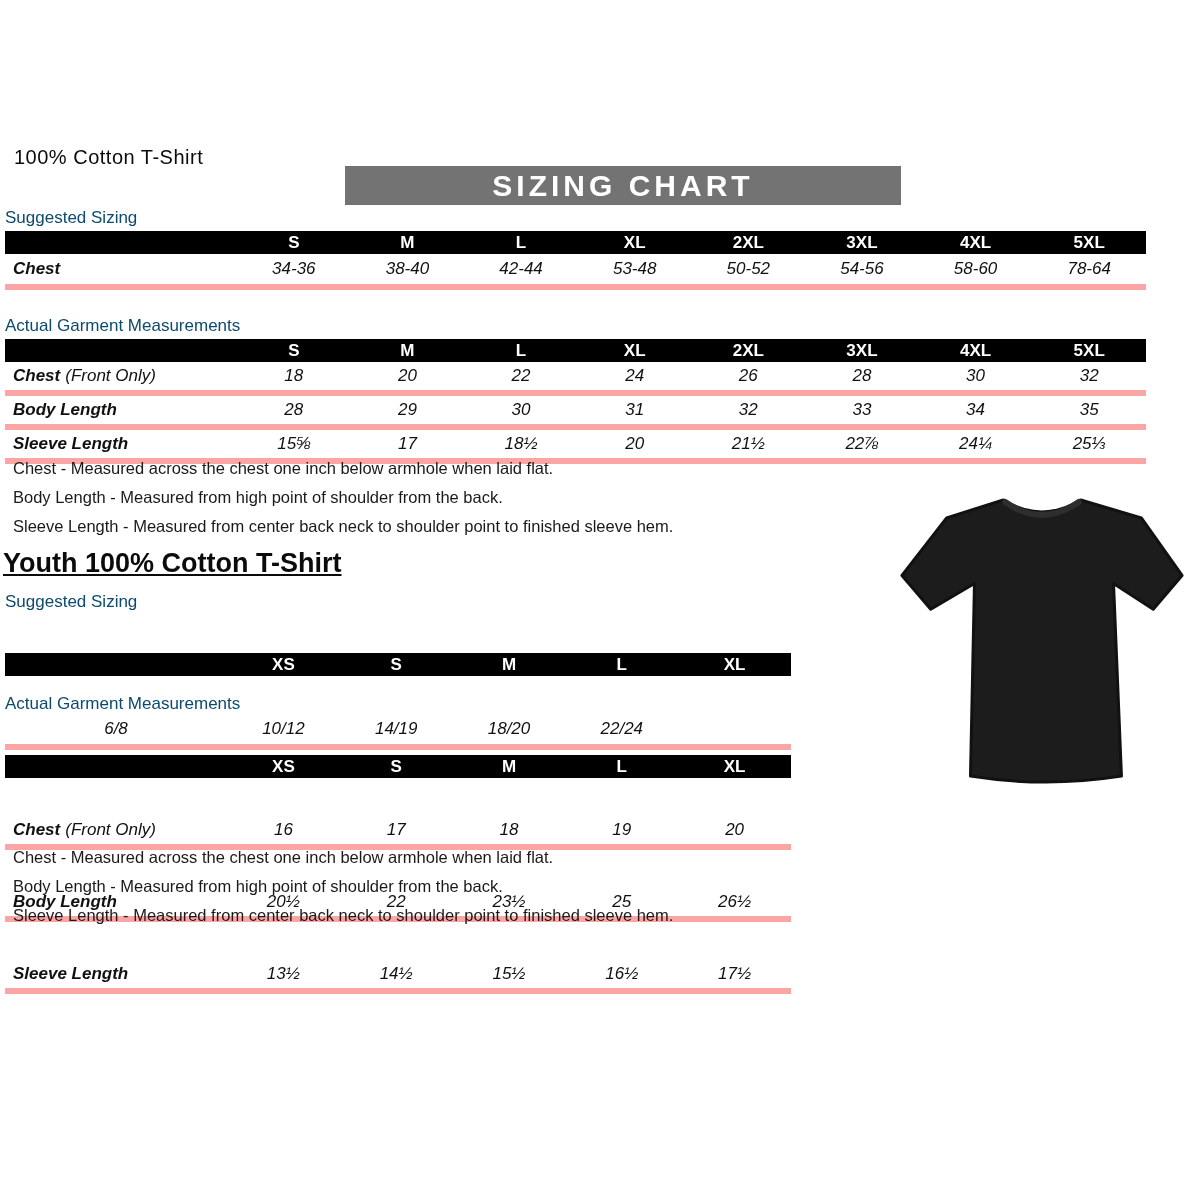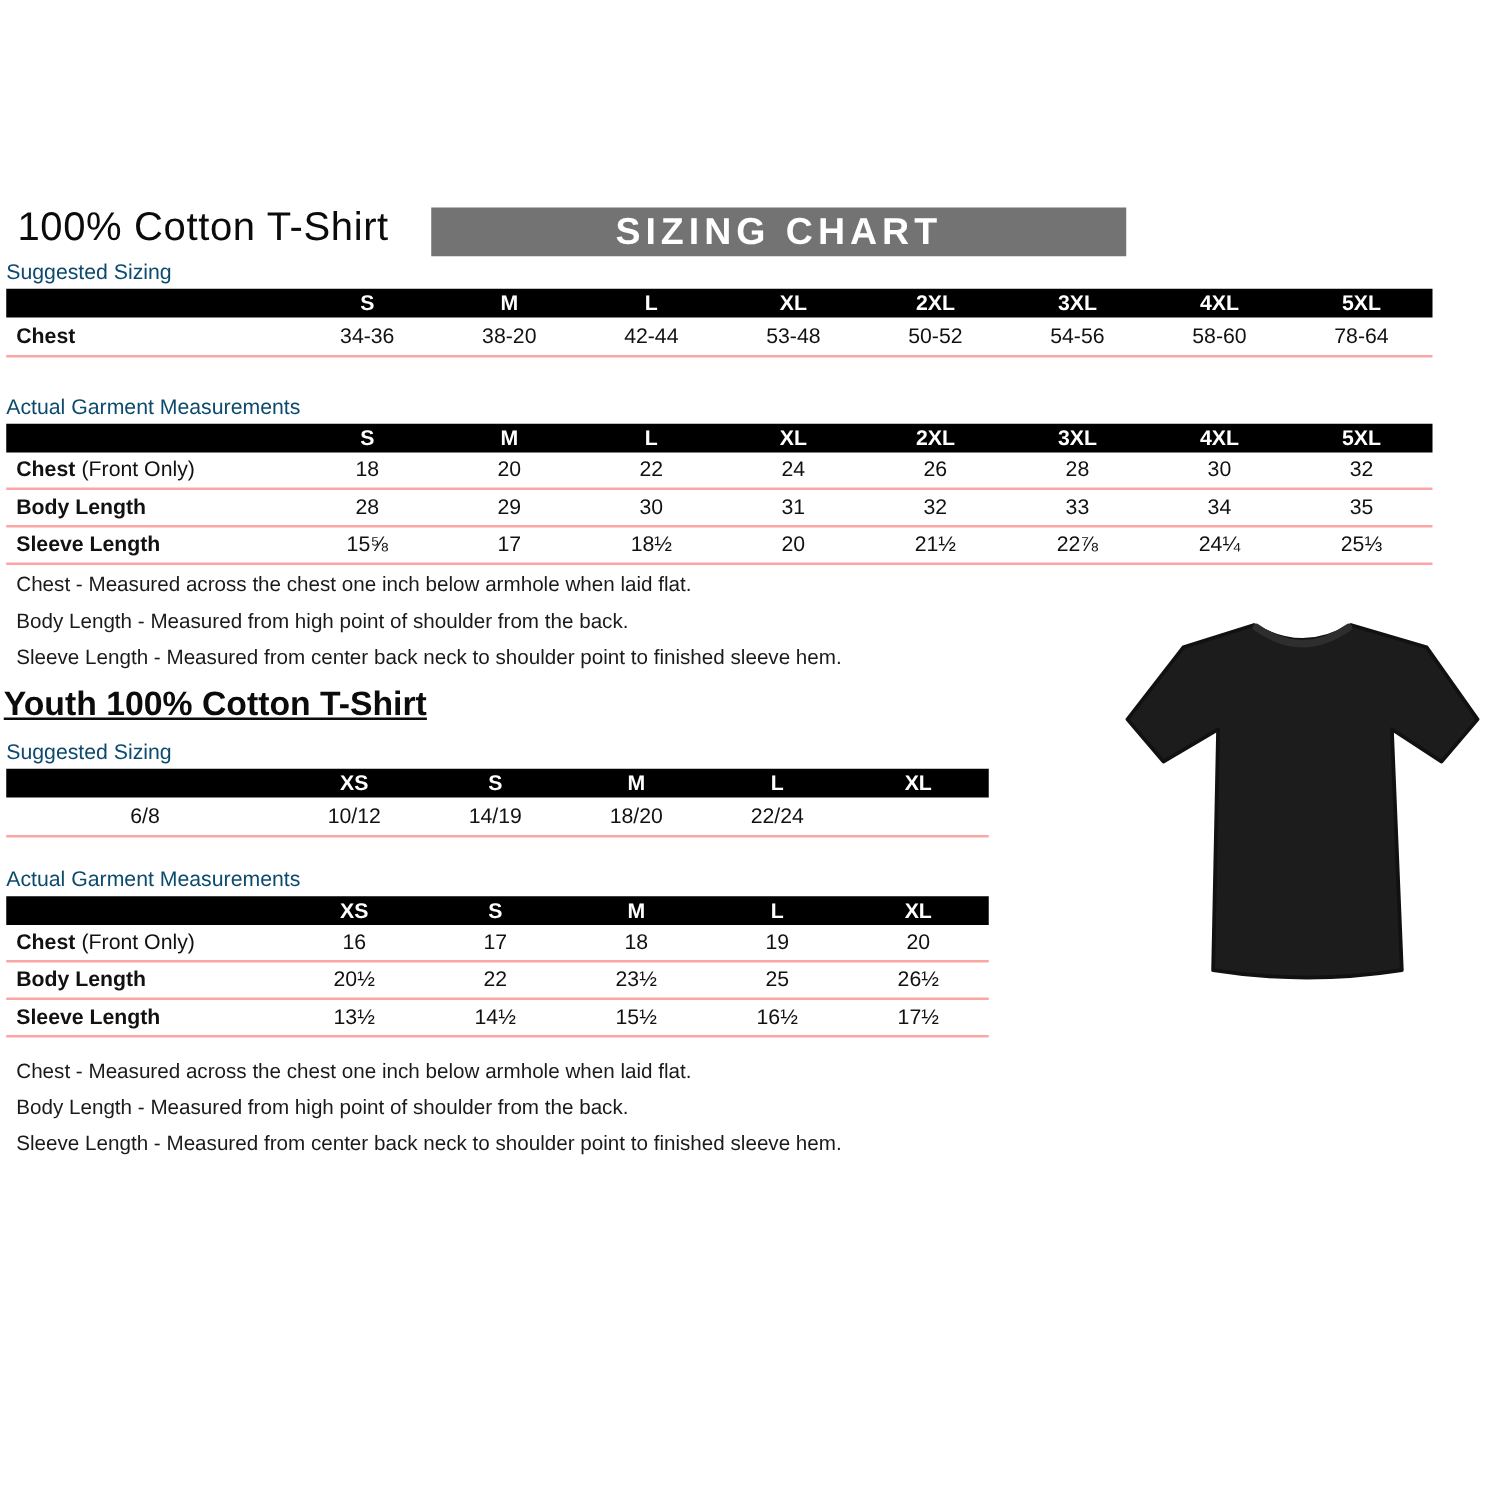--- a/index.html
+++ b/index.html
@@ -5,22 +5,22 @@
   html,body{margin:0;padding:0;background:#fff;}
   .page{
     position:relative;
     width:1200px;height:1200px;
     background:#ffffff;
     font-family:"Liberation Sans", sans-serif;
     color:#111;
     overflow:hidden;
   }
   .title{
-    position:absolute;left:14px;top:163px;
-    font-size:32px;font-weight:400;color:#0b0b0b;
+    position:absolute;left:14px;top:146px;
+    font-size:20px;font-weight:400;color:#0b0b0b;
     letter-spacing:0.5px;
   }
   .banner{
     position:absolute;left:345px;top:166px;width:556px;height:39px;
     background:#737373;color:#fff;
     display:flex;align-items:center;justify-content:center;
     font-size:30px;font-weight:bold;letter-spacing:4px;
   }
   .section-label{
     position:absolute;left:5px;
@@ -34,31 +34,31 @@
   .table{position:absolute;left:5px;}
   .table.adult{width:1141px;}
   .table.youth{width:786px;}
   .t-adult-suggested{top:231px;}
   .t-adult-actual{top:339px;}
   .t-youth-suggested{top:615px;}
   .t-youth-actual{top:717px;}
 
   .thead,.trow{display:grid;}
   .adult .thead,.adult .trow{grid-template-columns:232px repeat(8,1fr);}
-  .youth .thead,.youth .trow{grid-template-columns:222px repeat(5,1fr);}
+  .youth .thead,.youth .trow{grid-template-columns:222px repeat(5,1fr);margin-top:38px;}
 
   .thead{background:#000;height:23px;}
   .th{
     color:#fff;font-size:17px;font-weight:bold;
     display:flex;align-items:center;justify-content:center;
     line-height:23px;
   }
   .th.first{justify-content:flex-start;padding-left:8px;}
 
-  .trow{height:28px;border-bottom:2px solid #fca5a5;}
+  .trow{height:28px;border-bottom:6px solid #fca5a5;font-style:italic;}
   .t-adult-suggested .trow,.t-youth-suggested .trow{height:30px;}
   .td{
     font-size:17px;color:#111;
     display:flex;align-items:center;justify-content:center;
   }
   .td.first{justify-content:flex-start;padding-left:8px;}
   .td.first b{font-weight:bold;}
   .td.first .suffix{font-weight:400;margin-left:5px;}
 
   .notes{position:absolute;left:13px;}
@@ -101,21 +101,21 @@
         <div class="th">2XL</div>
         <div class="th">3XL</div>
         <div class="th">4XL</div>
         <div class="th">5XL</div>
       </div>
       <div class="trow">
         <div class="td first">
           <b>Chest</b>
         </div>
         <div class="td">34-36</div>
-        <div class="td">38-20</div>
+        <div class="td">38-40</div>
         <div class="td">42-44</div>
         <div class="td">53-48</div>
         <div class="td">50-52</div>
         <div class="td">54-56</div>
         <div class="td">58-60</div>
         <div class="td">78-64</div>
       </div>
     </div>
 
   <div class="section-label sl2">Actual Garment Measurements</div>

